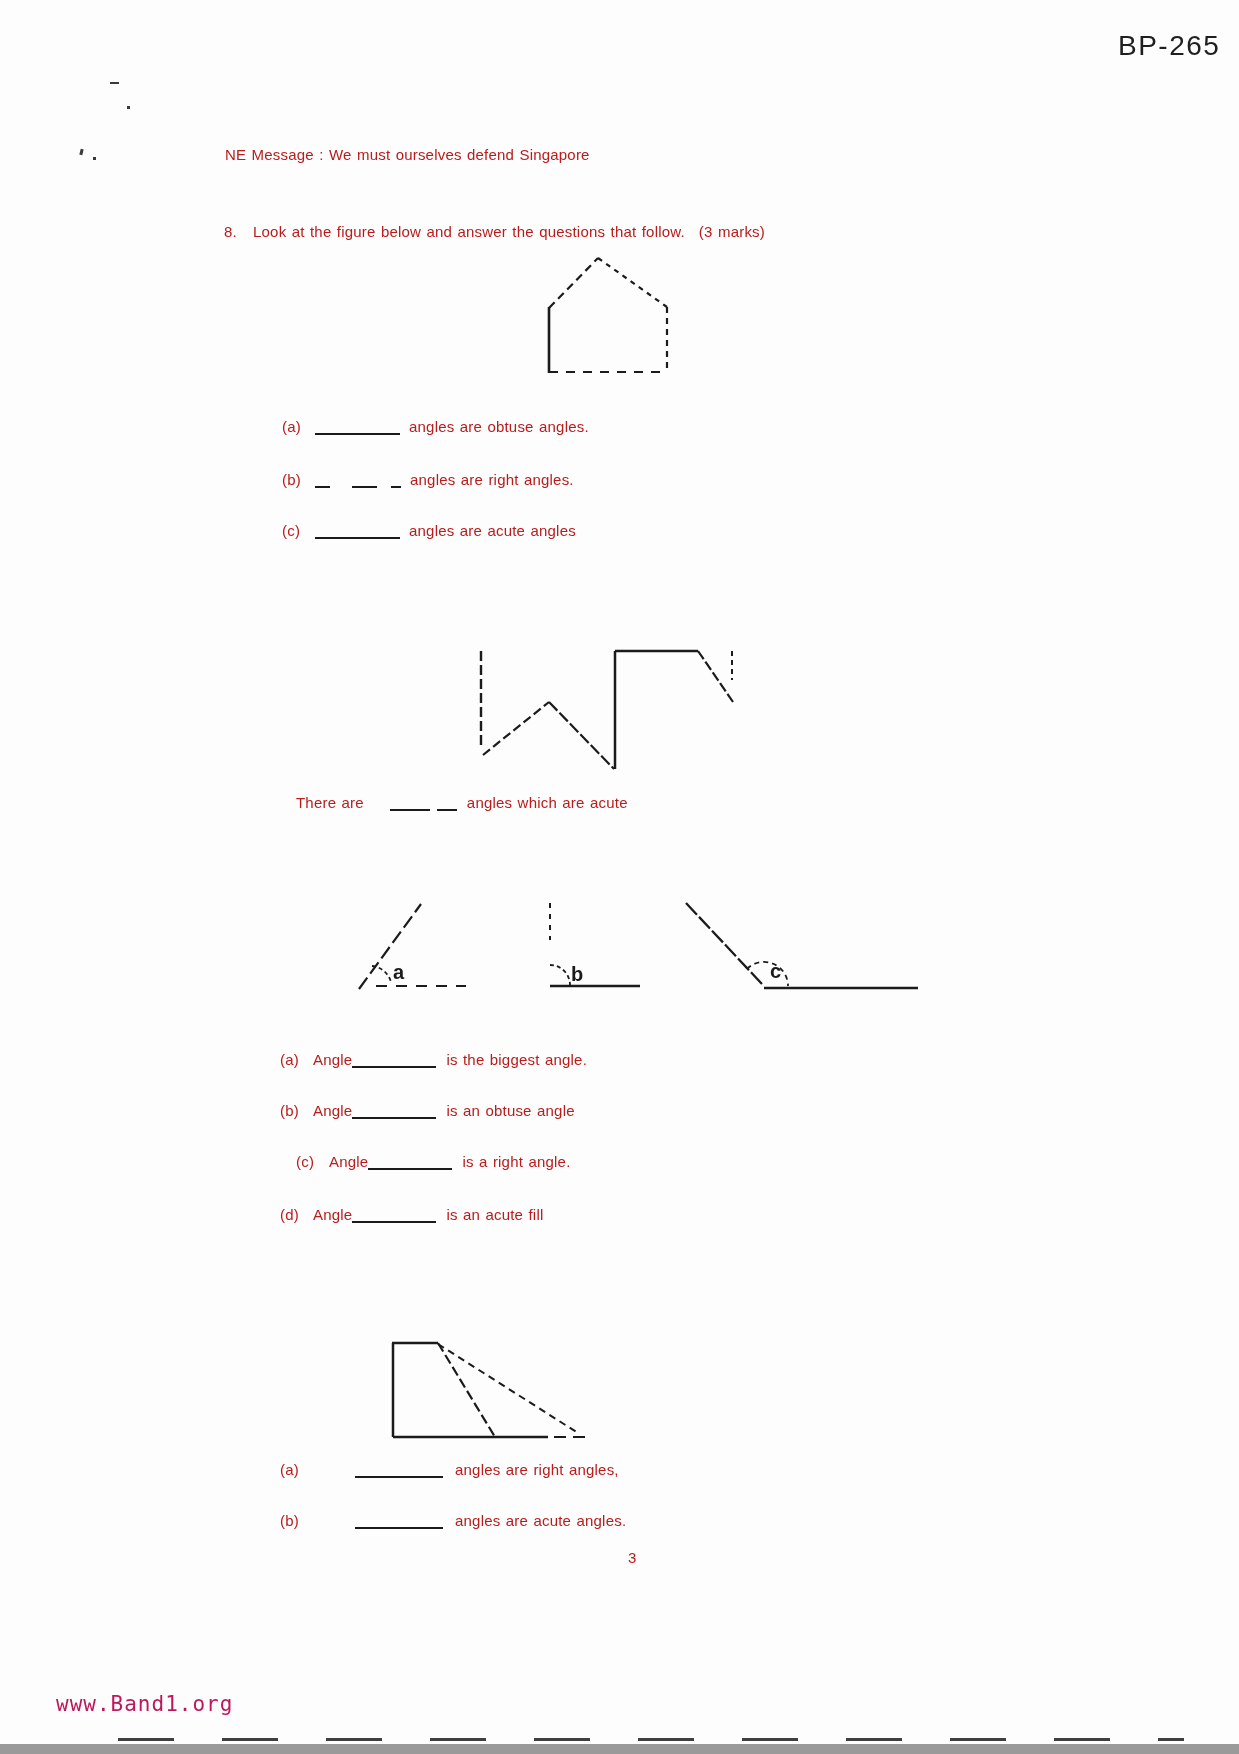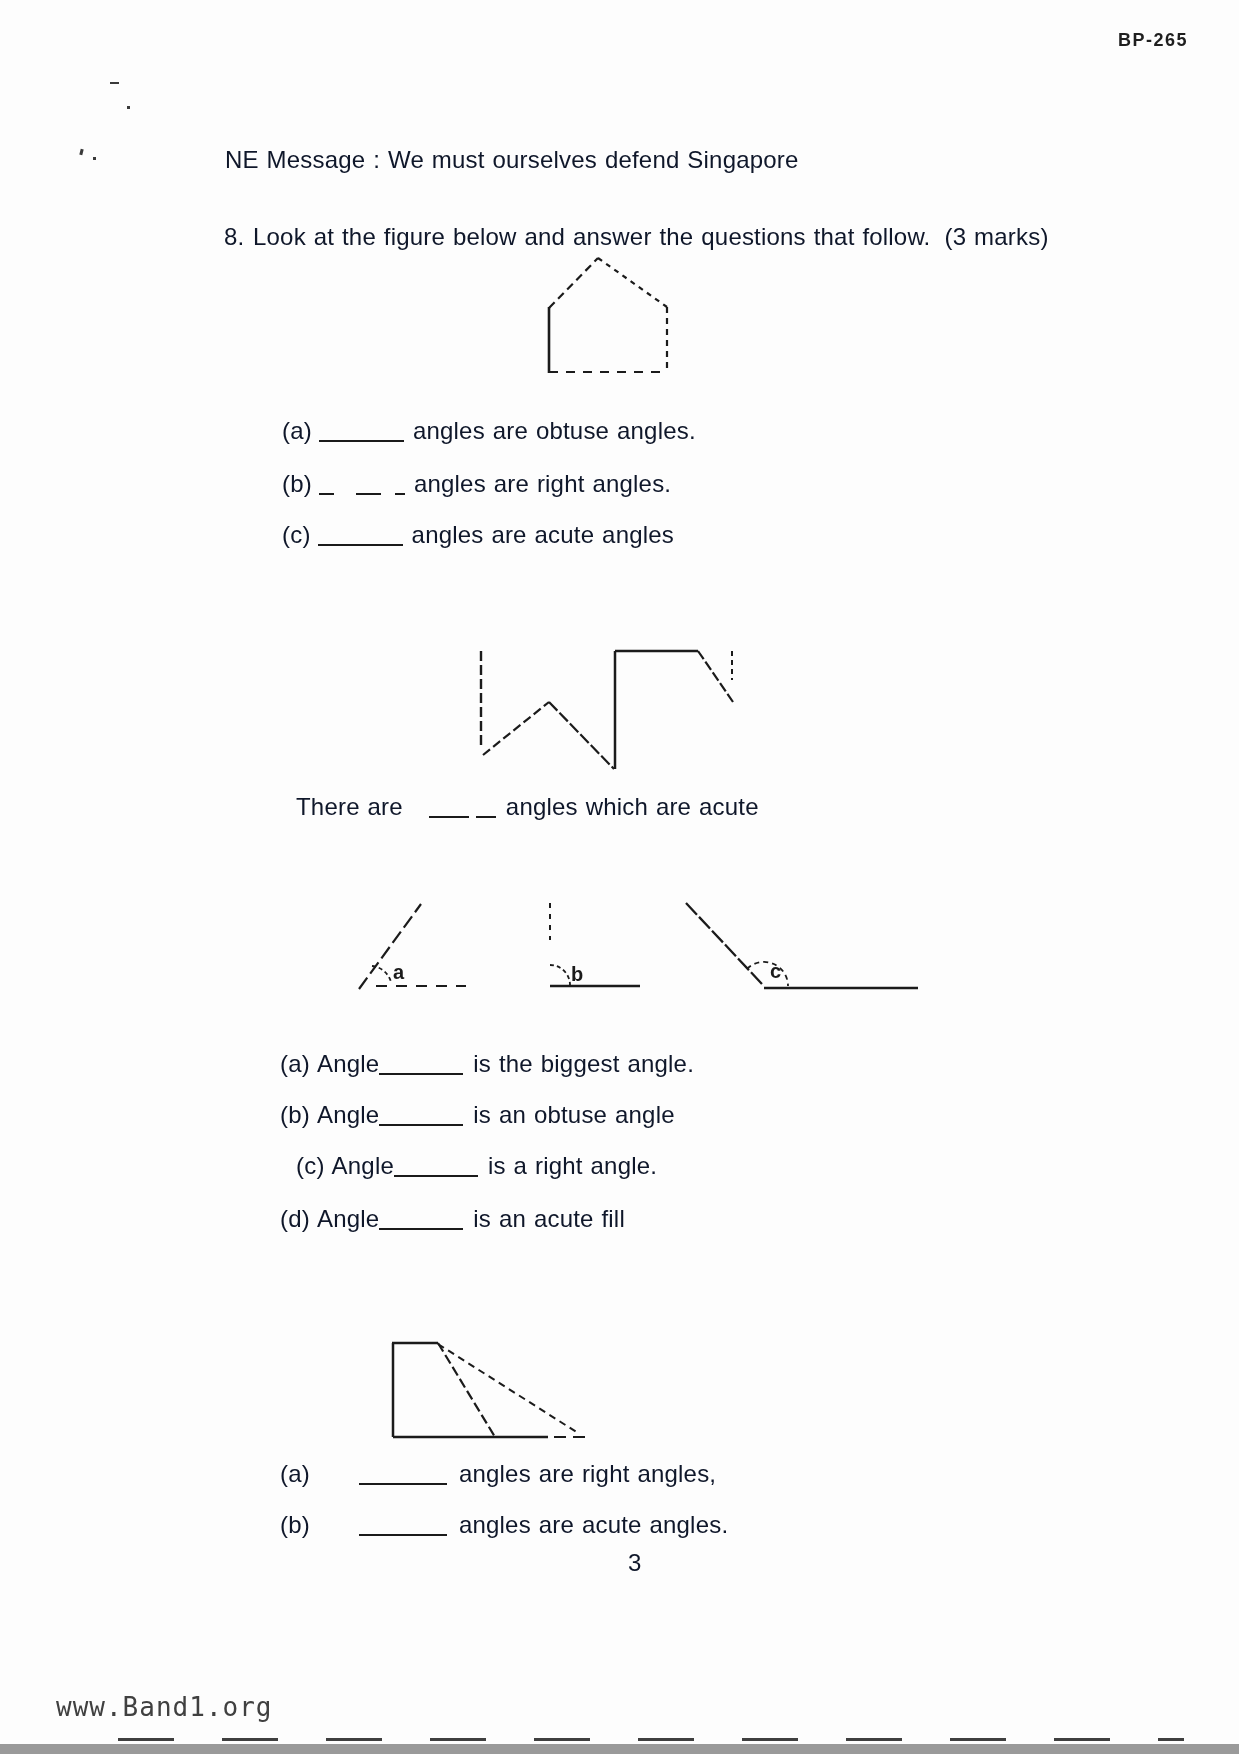--- a/index.html
+++ b/index.html
@@ -2,33 +2,33 @@
 <html><head>
 <meta charset="utf-8">
 <style>
   html,body{margin:0;padding:0;background:#fdfdfd;}
   .page{
     position:relative;width:1239px;height:1754px;overflow:hidden;
     background:#fdfdfd;
     font-family:"Liberation Sans",sans-serif;
     color:#1b1b1b;
   }
-  .t{position:absolute;font-size:24px;white-space:nowrap;letter-spacing:.2px;word-spacing:1px;color:#0f172a;}
-  .doccode{font-size:18px;letter-spacing:1.5px;color:#1f1f1f;font-weight:bold;}
+  .t{position:absolute;font-size:15px;white-space:nowrap;letter-spacing:.2px;word-spacing:1px;color:#b91c1c;}
+  .doccode{font-size:28px;letter-spacing:1.5px;color:#1f1f1f;}
   .qnum{display:inline-block;}
   .marks{margin-left:14px;}
   .plabel{display:inline-block;min-width:26px;margin-right:7px;}
   .pprefix{}
   .bl{display:inline-block;height:13px;border-bottom:2px solid #1b1b1b;transform:translateY(3px);margin-right:9px;}
   .seg{margin-right:0;}
   .figs{position:absolute;left:0;top:0;width:1239px;height:1754px;}
   .figs path, .figs line{stroke:#1b1b1b;fill:none;}
   .figs text{font-family:"Liberation Sans",sans-serif;font-size:20px;font-weight:600;fill:#1b1b1b;}
   .speck{position:absolute;background:#3a3a3a;}
-  .watermark{font-family:"DejaVu Sans Mono","Liberation Mono",monospace;font-size:26px;color:#404040;letter-spacing:1px;}
+  .watermark{font-family:"DejaVu Sans Mono","Liberation Mono",monospace;font-size:21px;color:#be185d;letter-spacing:1px;}
   .bottomdashes{position:absolute;left:118px;top:1738px;width:1066px;height:3px;
     background:repeating-linear-gradient(90deg,#3f3f3f 0 56px,transparent 56px 104px);}
   .graybar{position:absolute;left:0;top:1744px;width:1239px;height:10px;background:#9a9a9a;}
 </style>
 </head>
 <body>
 
 <div class="page">
 
   <div class="speck" style="left:110px;top:82px;width:9px;height:2px"></div>

